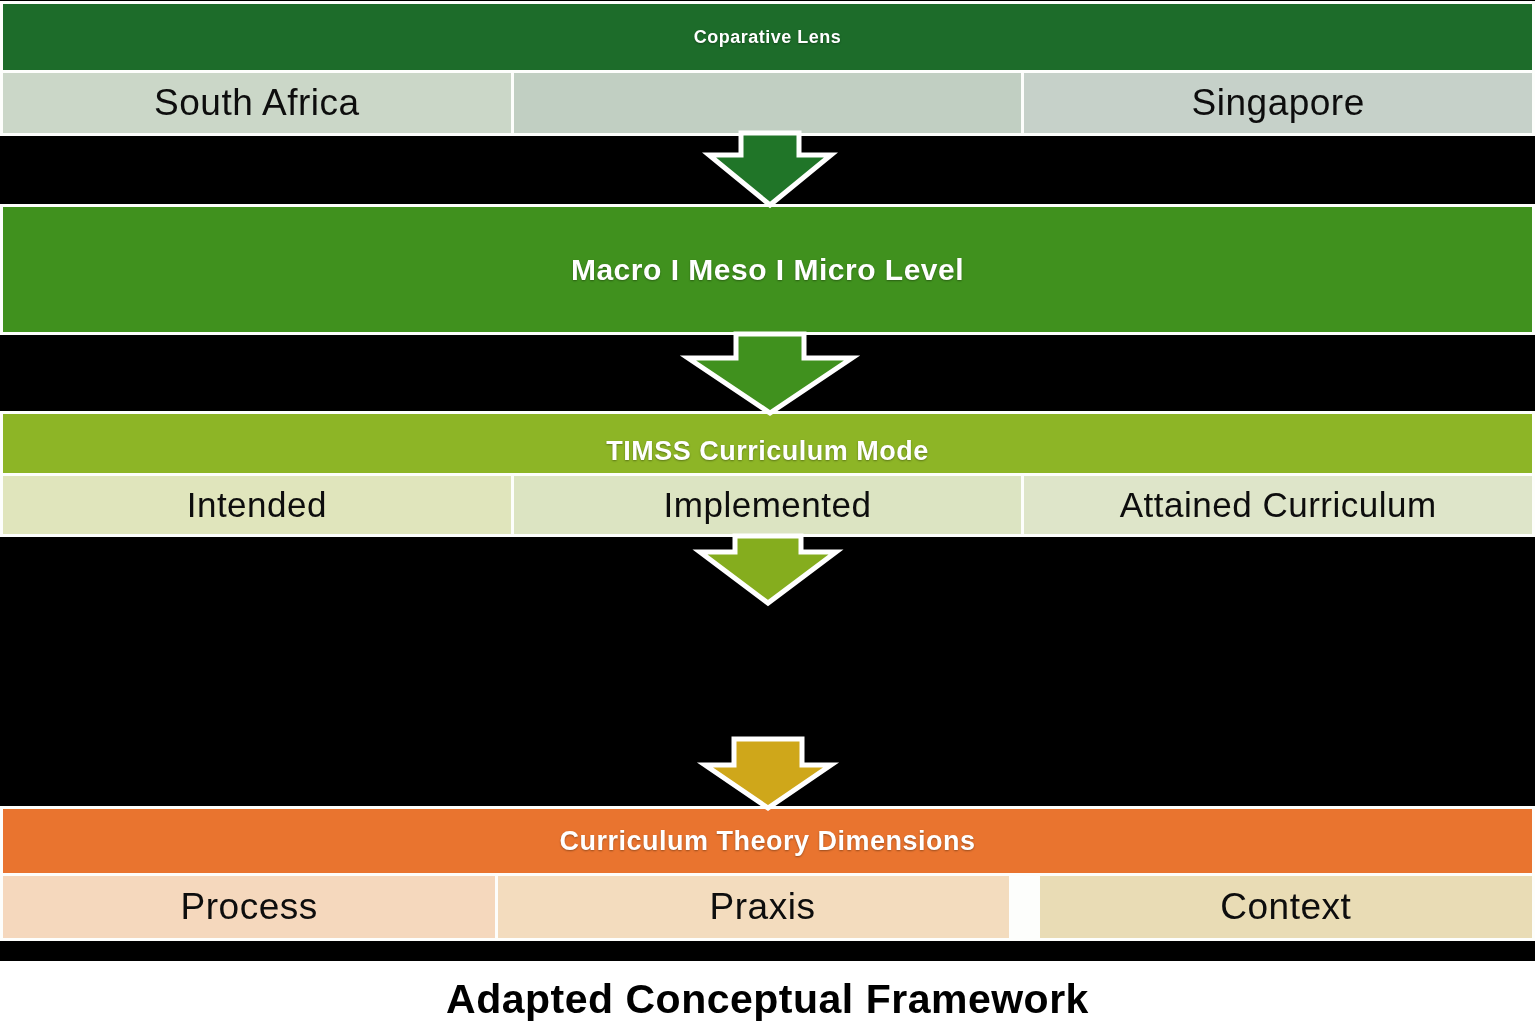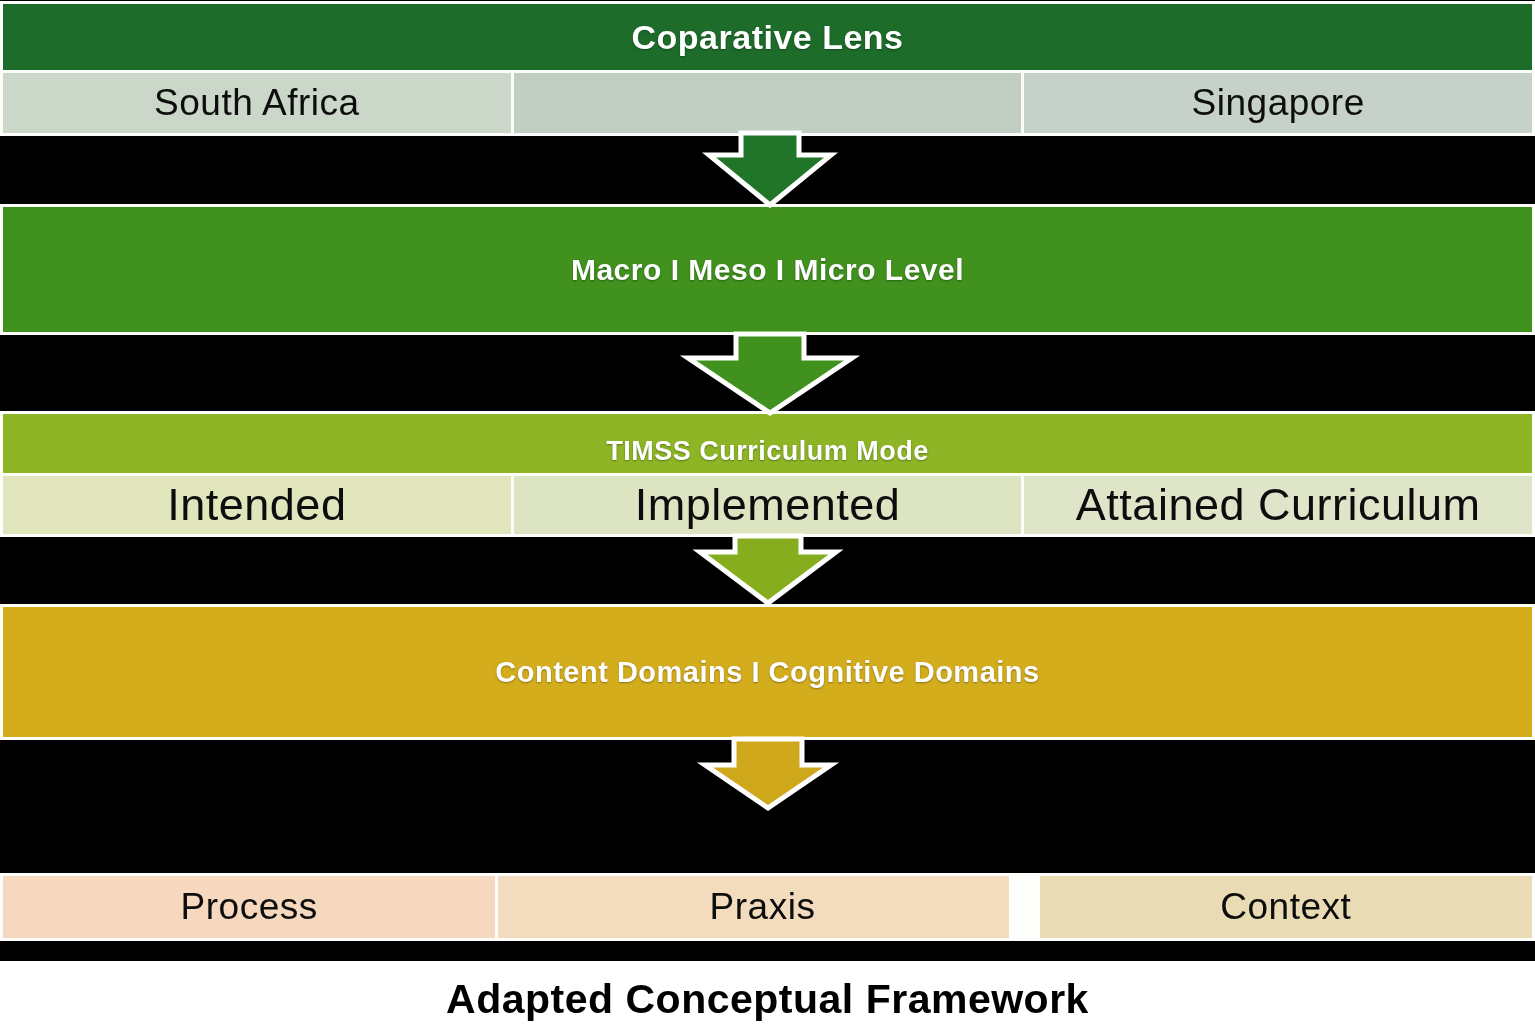--- a/index.html
+++ b/index.html
@@ -15,32 +15,32 @@
   }
   .band-label{
     color:var(--text-light,#fff);text-align:center;letter-spacing:.5px;
     text-shadow:0 1px 2px rgba(0,0,0,.35);font-weight:600;
   }
   .cells{position:absolute;left:3px;right:3px;z-index:1;display:flex;gap:3px;box-shadow:0 0 0 3px #fdfefc;background:#fdfefc;}
   .cell{flex:1 1 0;display:flex;align-items:center;justify-content:center;}
   .cell-label{color:var(--text-dark,#111);text-align:center;letter-spacing:.5px;}
   
   #band-comparative{top:4px;height:66px;background:var(--header-green);}
-  #band-comparative .band-label{font-size:34px;}
+  #band-comparative .band-label{font-size:18px;}
   #row-countries{top:73px;height:60px;}
   #row-countries .cell-label{font-size:37px;}
   #cell-country-0{background:var(--cell-sage-1);}
   #cell-country-1{background:var(--cell-sage-2);}
   #cell-country-2{background:var(--cell-sage-3);}
   #band-macro{top:207px;height:125px;background:var(--level-green);}
   #band-macro .band-label{font-size:30px;}
   #band-timss{top:414px;height:74px;background:var(--timss-green);}
   #band-timss .band-label{font-size:27px;}
   #row-curricula{top:476px;height:58px;}
-  #row-curricula .cell-label{font-size:45px;}
+  #row-curricula .cell-label{font-size:35px;}
   #cell-curr-0{background:var(--cell-lime-1);}
   #cell-curr-1{background:var(--cell-lime-2);}
   #cell-curr-2{background:var(--cell-lime-3);}
   #band-domains{top:607px;height:130px;background:var(--gold);}
   #band-domains .band-label{font-size:29px;}
   #band-theory{top:809px;height:64px;background:var(--orange);}
   #band-theory .band-label{font-size:27px;}
   #row-dimensions{top:876px;height:62px;}
   #row-dimensions .cell-label{font-size:37px;}
   #cell-dim-0{background:var(--cell-pink);}
@@ -110,28 +110,28 @@
     </div>
     <div class="cell" id="cell-curr-2">
       <span class="cell-label">Attained Curriculum</span>
     </div>
   </div>
 
   <svg class="arrow" id="arrow-3" width="142" height="70" viewBox="0 0 142 70">
     <polygon points="38,0 104,0 104,16 139,16 71,67 3,16 38,16"></polygon>
   </svg>
 
-  <div class="band" id="band-domains">
-    <span class="band-label">Content Domains I Cognitive Domains</span>
-  </div>
 
   <svg class="arrow" id="arrow-4" width="132" height="72" viewBox="0 0 132 72">
     <polygon points="32,0 100,0 100,26 129,26 66,69 3,26 32,26"></polygon>
   </svg>
 
+  <div class="band" id="band-theory">
+    <span class="band-label">Curriculum Theory Dimensions</span>
+  </div>
   <div class="cells" id="row-dimensions">
     <div class="cell" id="cell-dim-1">
       <span class="cell-label">Process</span>
     </div>
     <div class="cell" id="cell-dim-2">
       <span class="cell-label">Praxis</span>
     </div>
     <div class="cell" id="cell-dim-3">
       <span class="cell-label">Context</span>
     </div>

